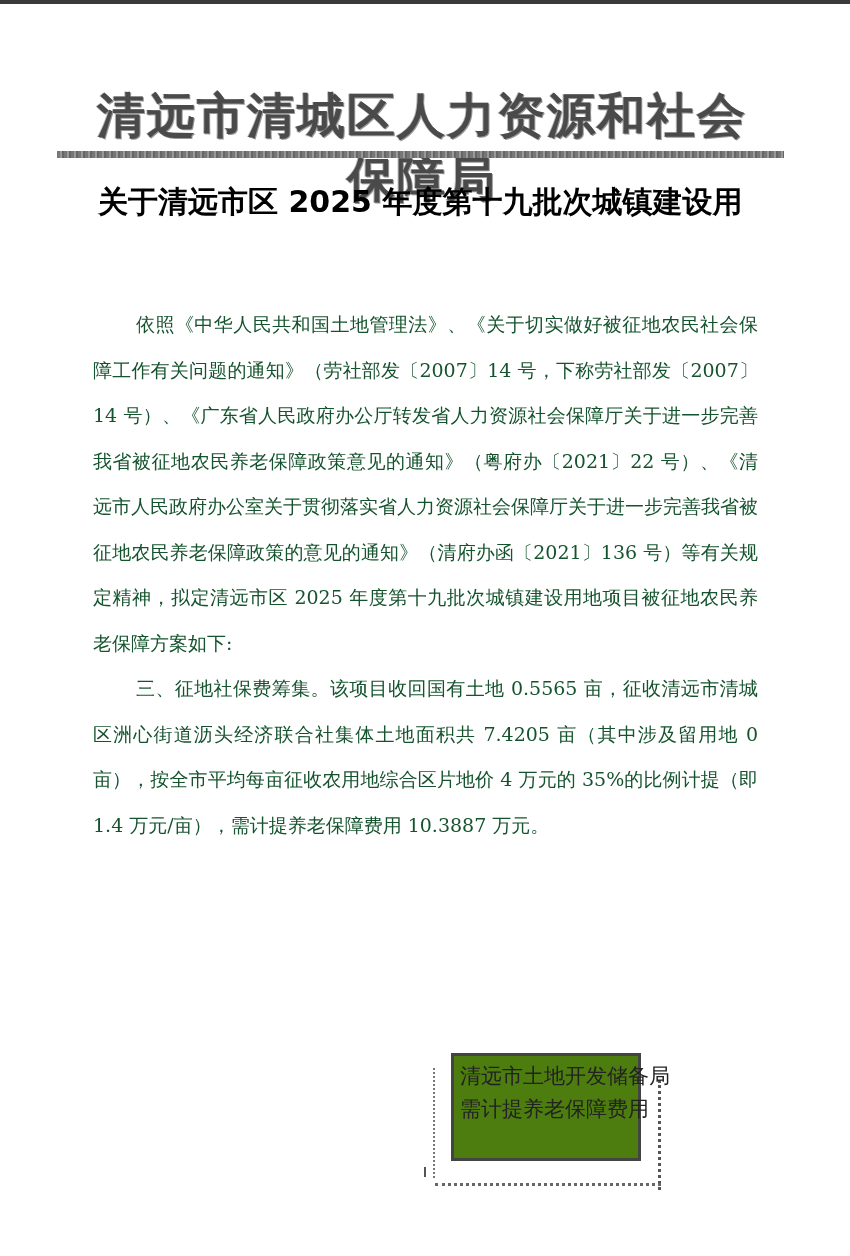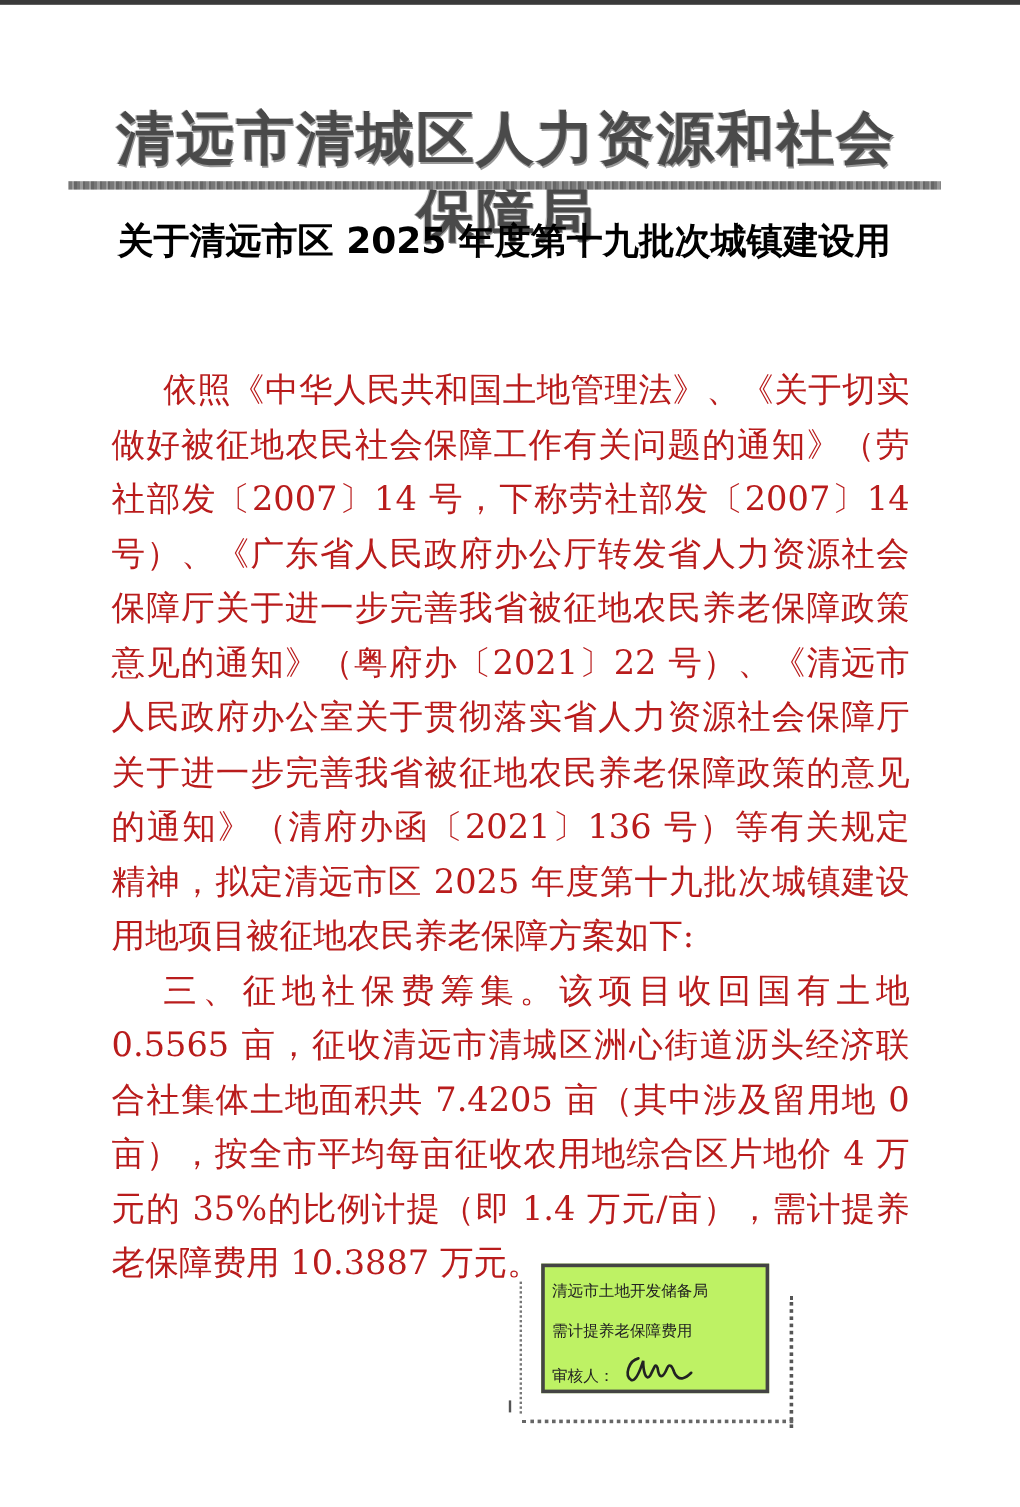--- a/index.html
+++ b/index.html
@@ -20,29 +20,29 @@
   }
   .doc-title {
     position: absolute; left: 90px; top: 180px; width: 680px;
     font-size: 30px; font-weight: bold; line-height: 44px; color: #000;
     font-family: "DejaVu Sans", sans-serif;
   }
   .doc-title .l1 { display: block; padding-left: 8px; }
   .doc-title .l2 { display: block; padding-left: 47px; }
   .body-text {
     position: absolute; left: 93px; top: 302px; width: 665px;
-    font-size: 28px; line-height: 45.5px; color: #b91c1c;
+    font-size: 19px; line-height: 45.5px; color: #14532d;
     font-family: "DejaVu Serif", serif;
     text-align: justify;
   }
   .para { margin: 0; text-indent: 43px; }
   .stamp {
     position: absolute; left: 451px; top: 1053px; width: 190px; height: 108px;
-    border: 3px solid #444; background: #bef264; padding: 4px 6px; box-sizing: border-box;
-    font-family: "DejaVu Sans", sans-serif; font-size: 13px; line-height: 33px; color: #222;
+    border: 3px solid #444; background: #4d7c0f; padding: 4px 6px; box-sizing: border-box;
+    font-family: "DejaVu Sans", sans-serif; font-size: 21px; line-height: 33px; color: #222;
   }
   .stamp-line { display: block; white-space: nowrap; }
   .signature { display: inline-block; vertical-align: middle; }
   .stamp-frame-left { position: absolute; left: 433px; top: 1068px; width: 2px; height: 110px;
     border-left: 2px dotted #777; }
   .stamp-frame-right { position: absolute; left: 658px; top: 1080px; width: 2px; height: 110px;
     border-left: 3px dotted #555; }
   .stamp-frame-bottom { position: absolute; left: 435px; top: 1183px; width: 226px; height: 2px;
     border-top: 3px dotted #666; }
   .tick { position: absolute; left: 424px; top: 1167px; width: 2px; height: 10px; background: #555; }
@@ -65,21 +65,13 @@
 </div>
 
 <div class="stamp-frame-left"></div>
 <div class="stamp-frame-right"></div>
 <div class="stamp-frame-bottom"></div>
 <div class="tick"></div>
 
 <div class="stamp">
   <span class="stamp-line">清远市土地开发储备局</span>
   <span class="stamp-line">需计提养老保障费用</span>
-  <span class="stamp-line">
-    <span>审核人：</span>
-    <span class="signature">
-      <svg width="64" height="30" viewBox="0 0 64 30">
-        <path d="M16 6 C8 8, 4 20, 10 24 C14 26, 18 14, 20 8 C20 16, 22 26, 26 20 C30 12, 30 10, 32 14 C33 22, 36 24, 40 14 C42 10, 44 12, 46 18 C50 26, 56 22, 60 18" fill="none" stroke="#222" stroke-width="2.2" stroke-linecap="round"></path>
-      </svg>
-    </span>
-  </span>
 </div>
 
 </body></html>

